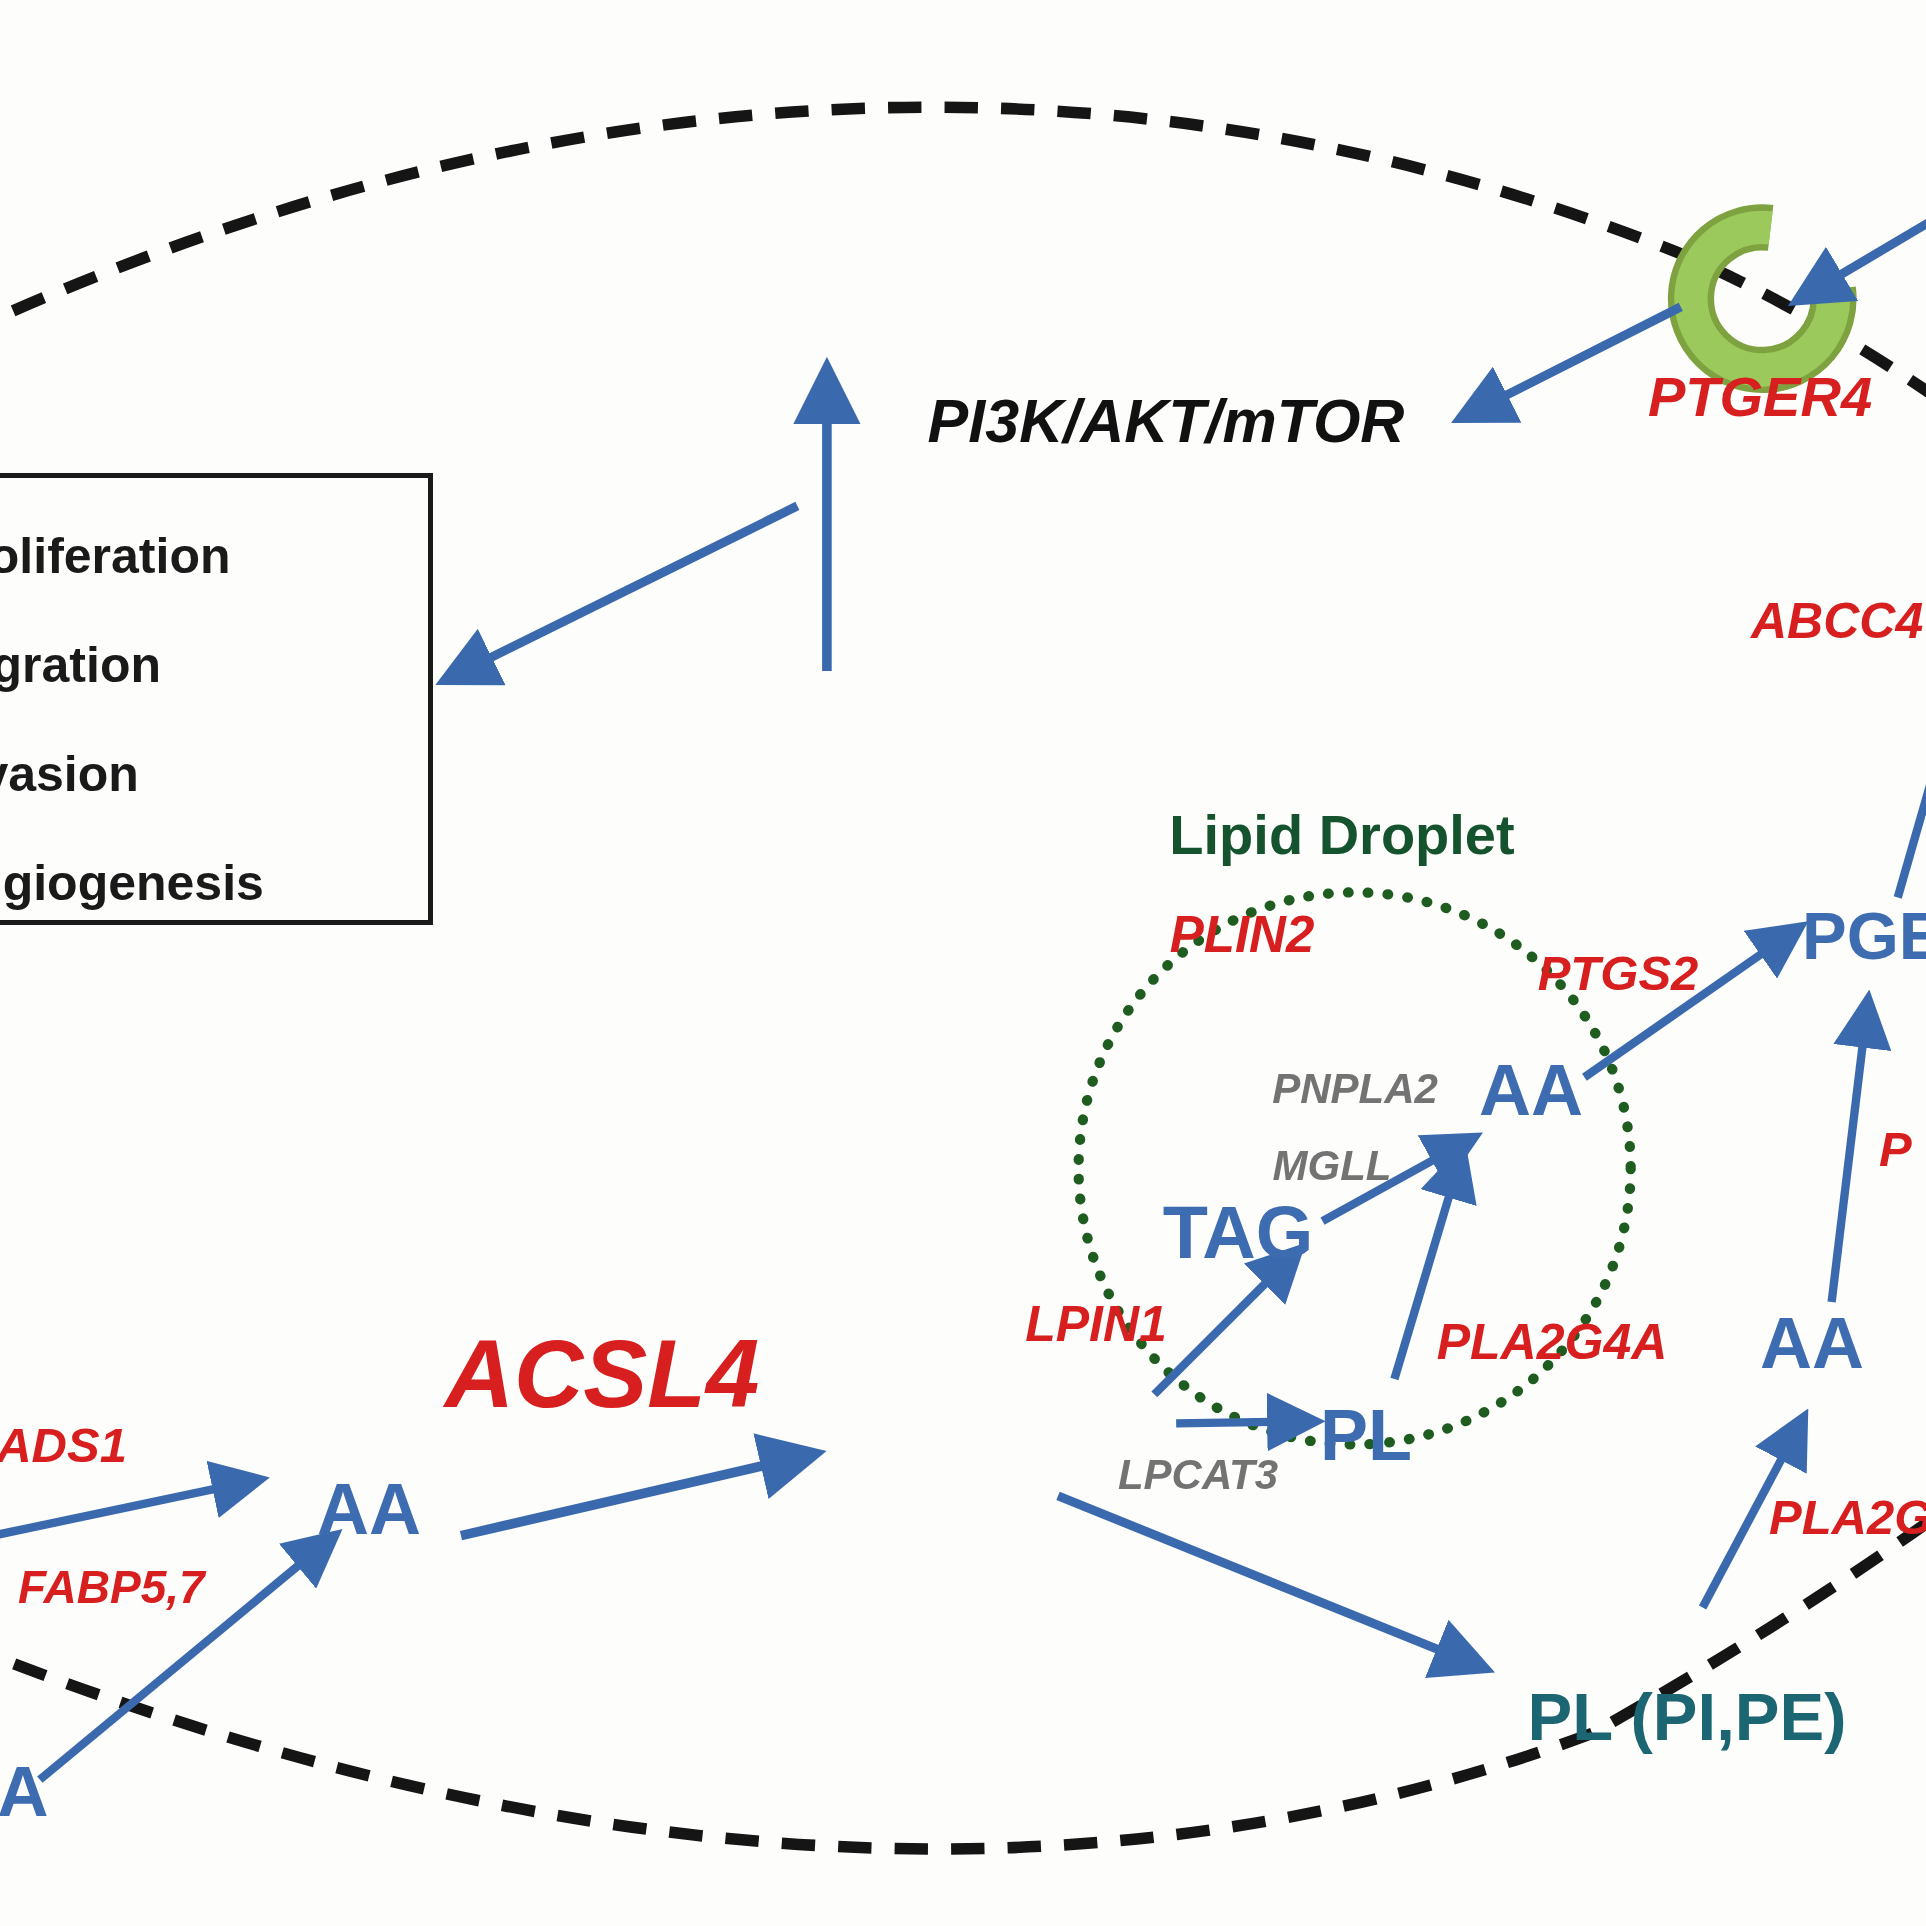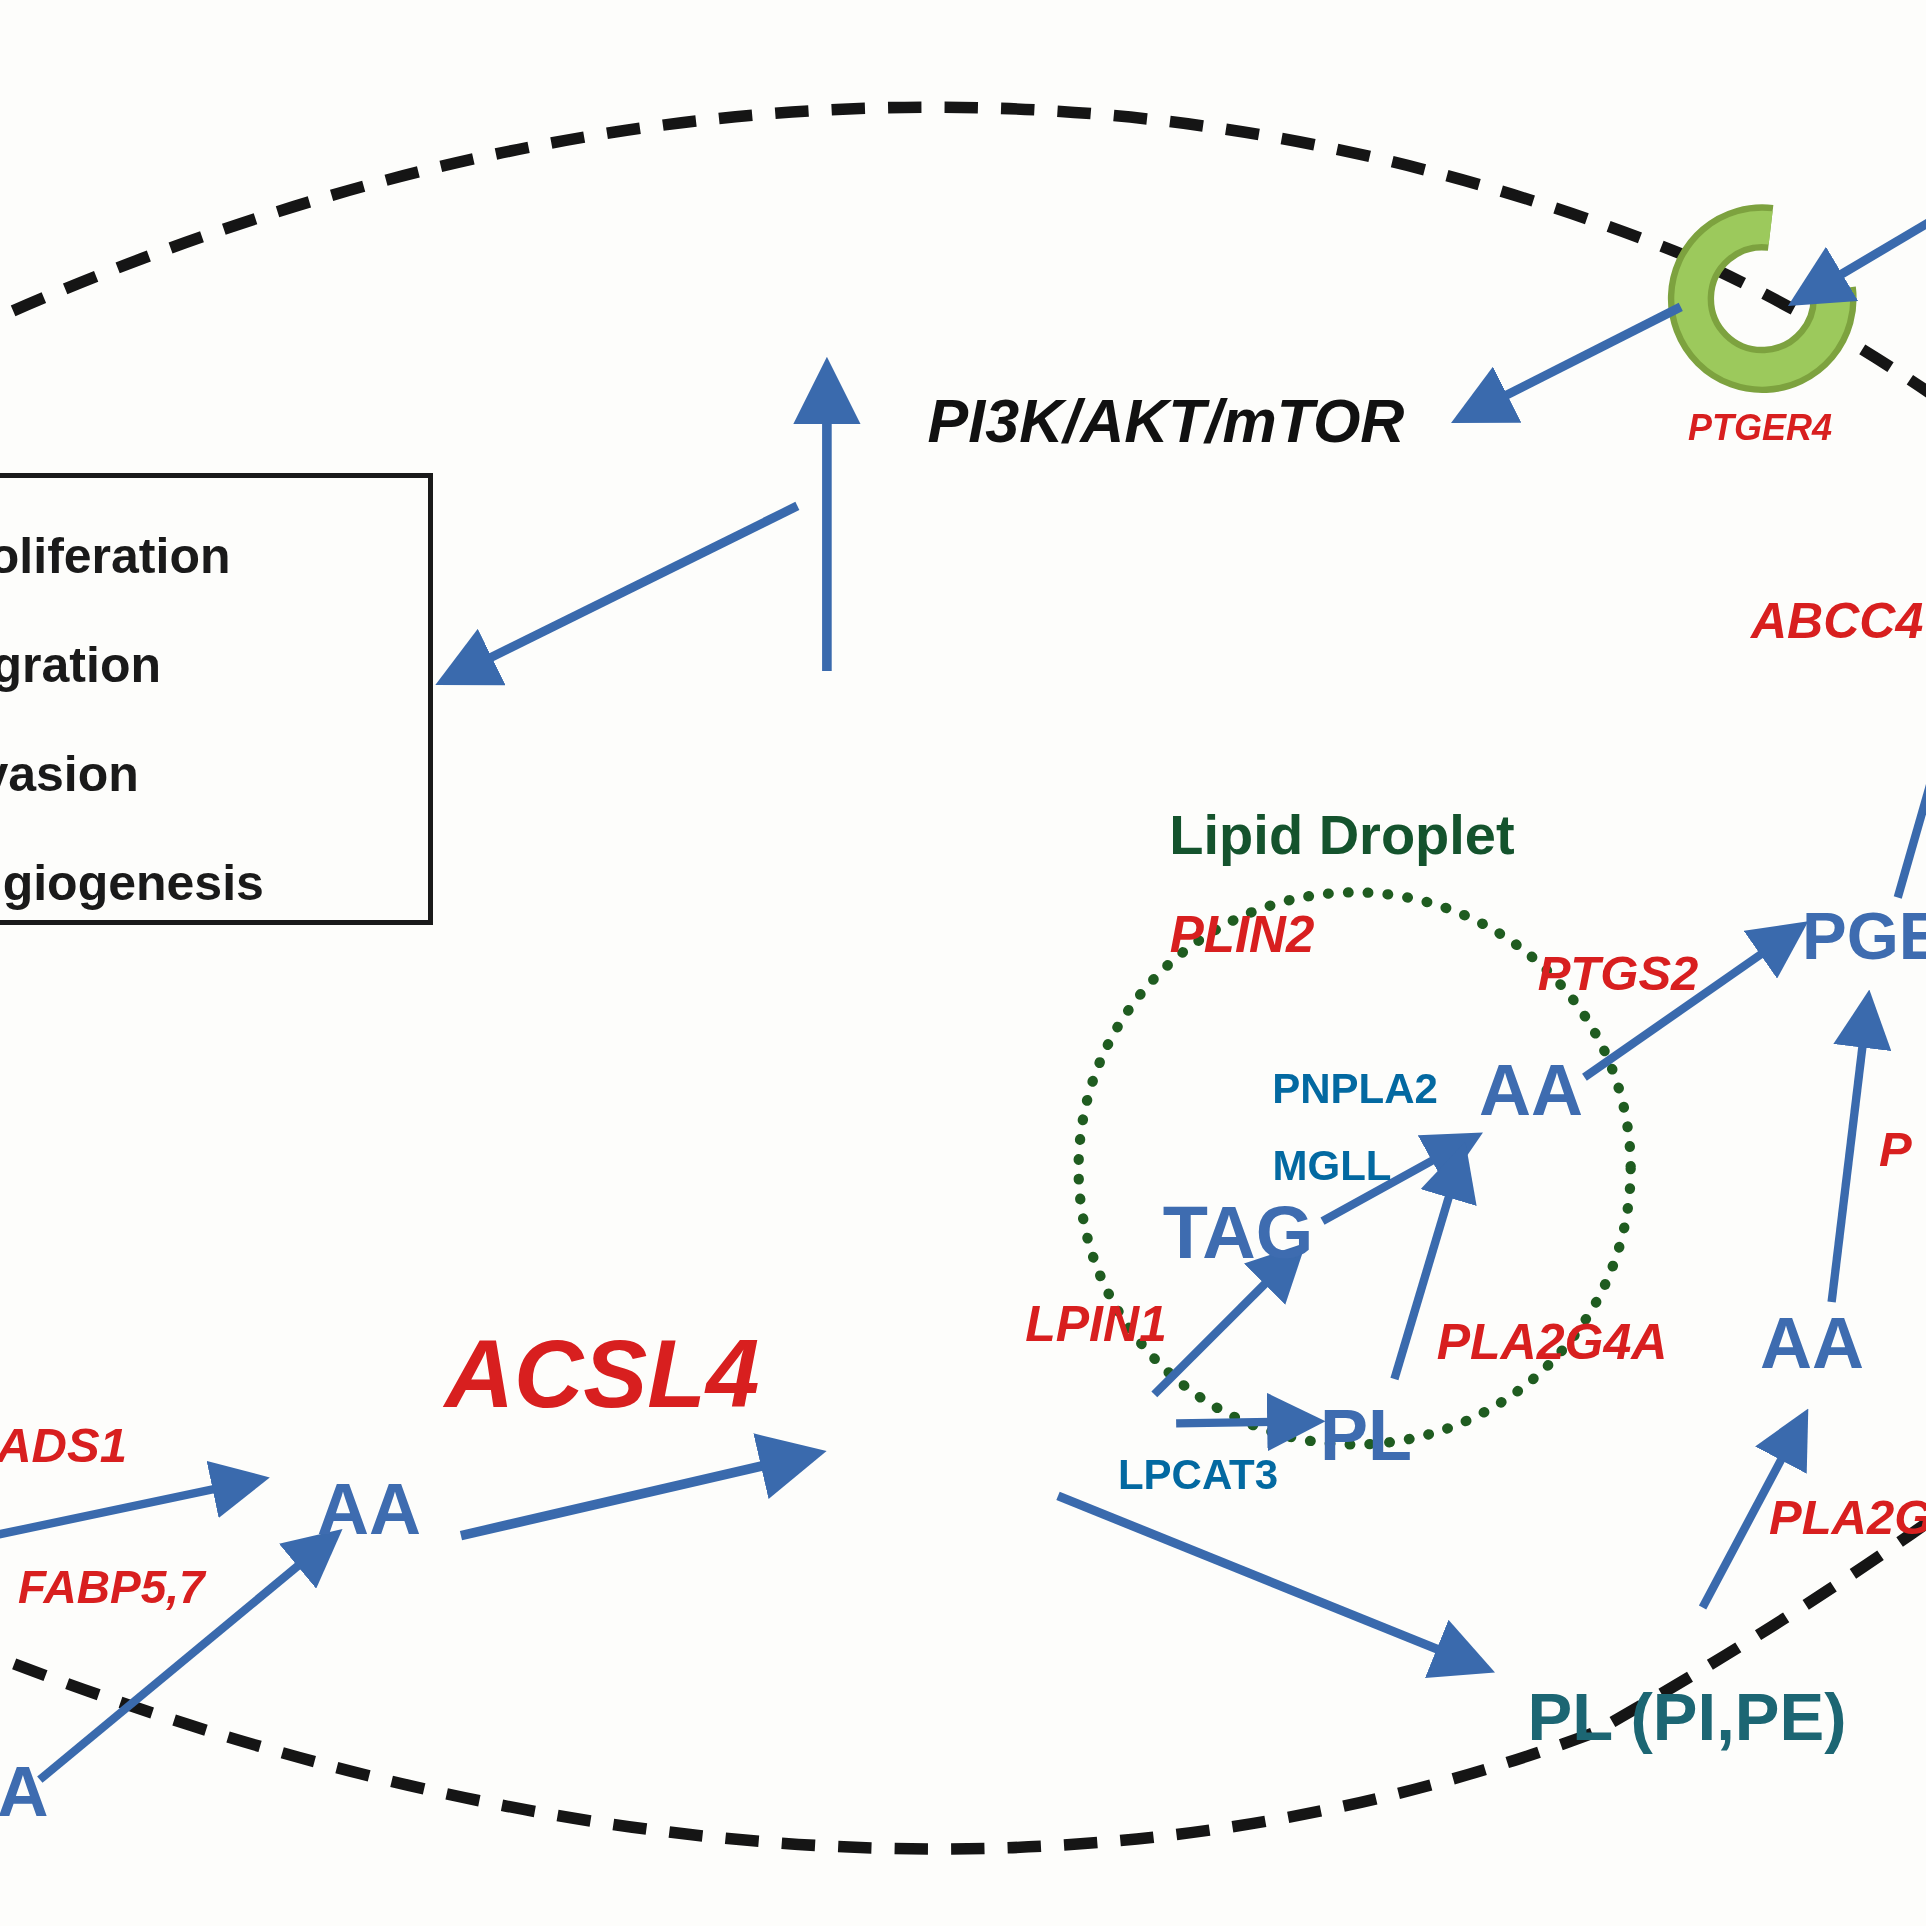--- a/index.html
+++ b/index.html
@@ -4,21 +4,21 @@
 <style>
   html,body{margin:0;padding:0;background:#fff;}
   .canvas{position:relative;width:1926px;height:1926px;overflow:hidden;
           background:#fdfdfb;font-family:"Liberation Sans",sans-serif;}
   svg.layer{position:absolute;left:0;top:0;width:1926px;height:1926px;}
   .lbl{position:absolute;white-space:nowrap;transform:translate(-50%,-50%);
        font-weight:bold;line-height:1;}
   .noc{transform:none;} 
   .gene{color:#d81f1f;font-style:italic;}
   .met{color:#3e6cb0;}
-  .enz{color:#0369a1;}
+  .enz{color:#737373;font-style:italic;}
   .teal{color:#1c6673;text-align:right;}
   .purple{color:#14532d;}
   .black{color:#111;font-style:italic;margin-left:36px;}
   .effects-box{position:absolute;left:-135px;top:473px;width:568px;height:452px;
        border:5.8px solid #1a1a1a;background:#fdfdfb;box-sizing:border-box;}
   .effects-lines{position:absolute;left:-64px;top:502px;font-size:50px;
        font-weight:bold;color:#1a1a1a;}
   .effects-lines div{height:109px;line-height:109px;white-space:nowrap;}
 </style>
 </head>
@@ -62,21 +62,21 @@
 
   <div class="effects-box"></div>
   <div class="effects-lines">
     <div>Proliferation</div>
     <div>Migration</div>
     <div>Invasion</div>
     <div>Angiogenesis</div>
   </div>
 
   <div class="lbl black" style="left:1130px;top:421px;font-size:61px;">PI3K/AKT/mTOR</div>
-  <div class="lbl gene" style="left:1760px;top:428px;font-size:36px;">PTGER4</div>
+  <div class="lbl gene" style="left:1760px;top:397px;font-size:56px;">PTGER4</div>
   <div class="lbl gene noc" style="left:1751px;top:596px;font-size:50px;">ABCC4</div>
 
   <div class="lbl purple" style="left:1342px;top:835px;font-size:56px;">Lipid Droplet</div>
   <div class="lbl gene" style="left:1242px;top:934px;font-size:51px;">PLIN2</div>
   <div class="lbl gene" style="left:1618px;top:973px;font-size:49px;">PTGS2</div>
   <div class="lbl enz" style="left:1355px;top:1089px;font-size:42px;">PNPLA2</div>
   <div class="lbl enz" style="left:1332px;top:1166px;font-size:42px;">MGLL</div>
   <div class="lbl met" style="left:1238px;top:1233px;font-size:74px;">TAG</div>
   <div class="lbl met" style="left:1531px;top:1090px;font-size:72px;">AA</div>
   <div class="lbl met" style="left:1366px;top:1435px;font-size:72px;">PL</div>

